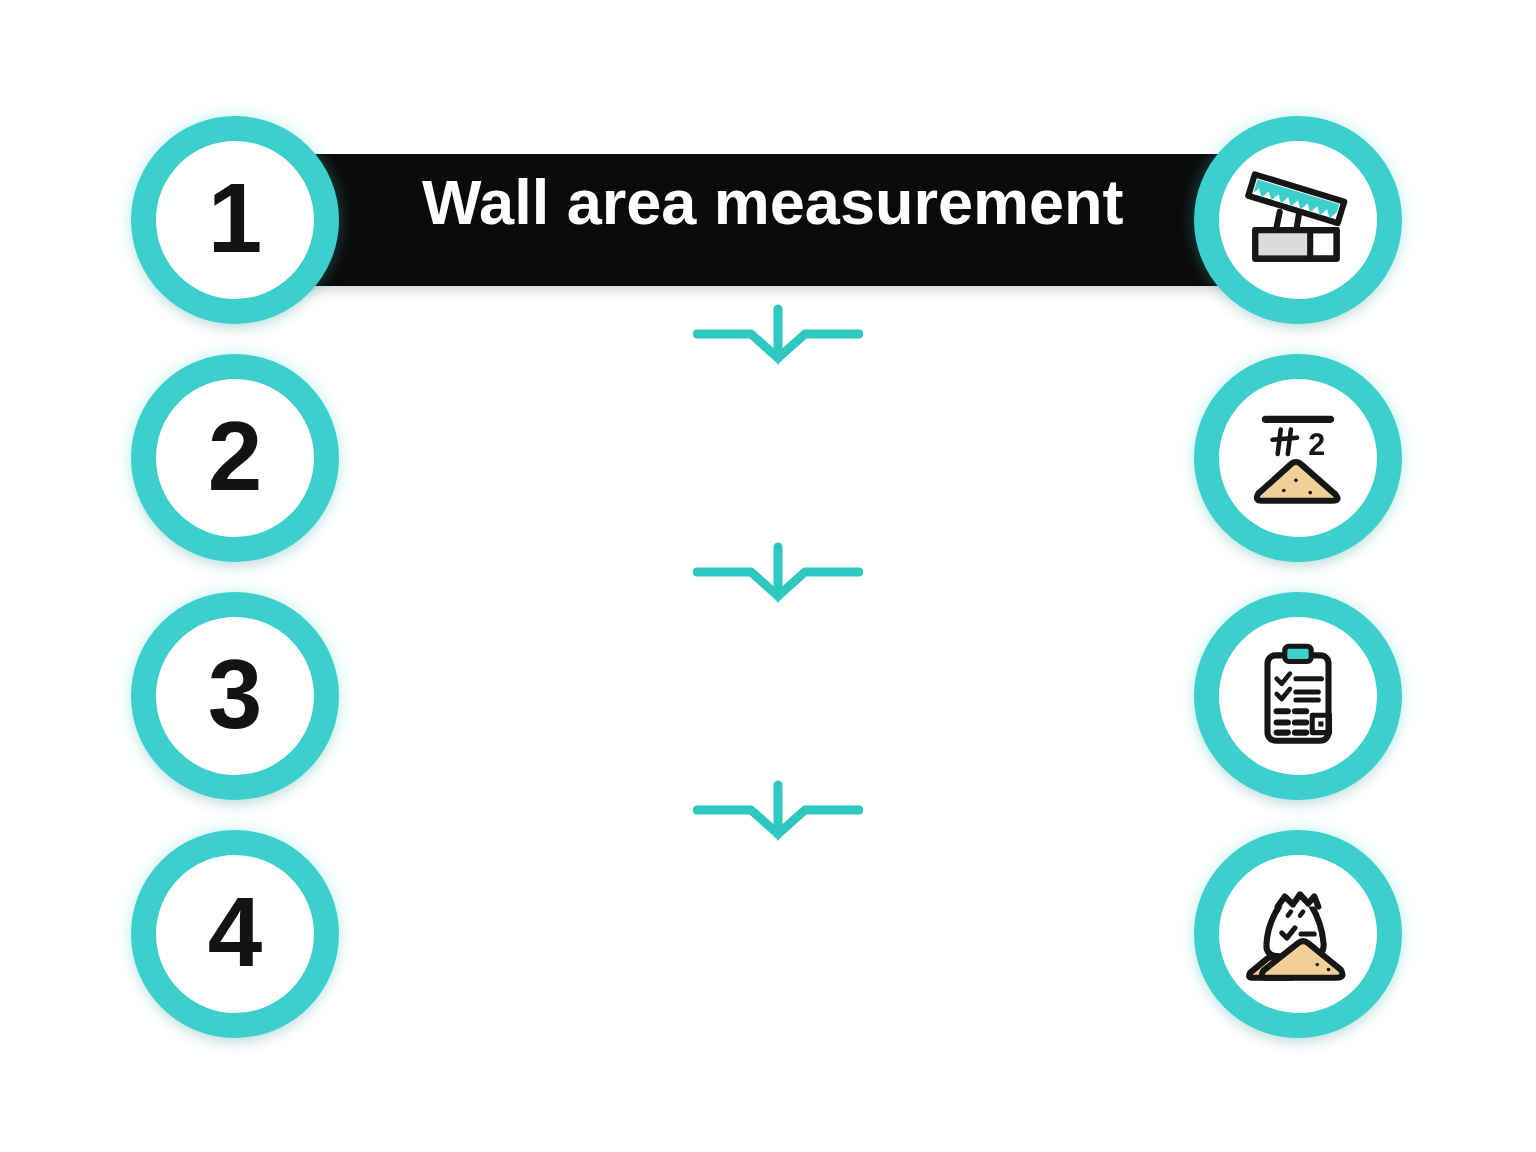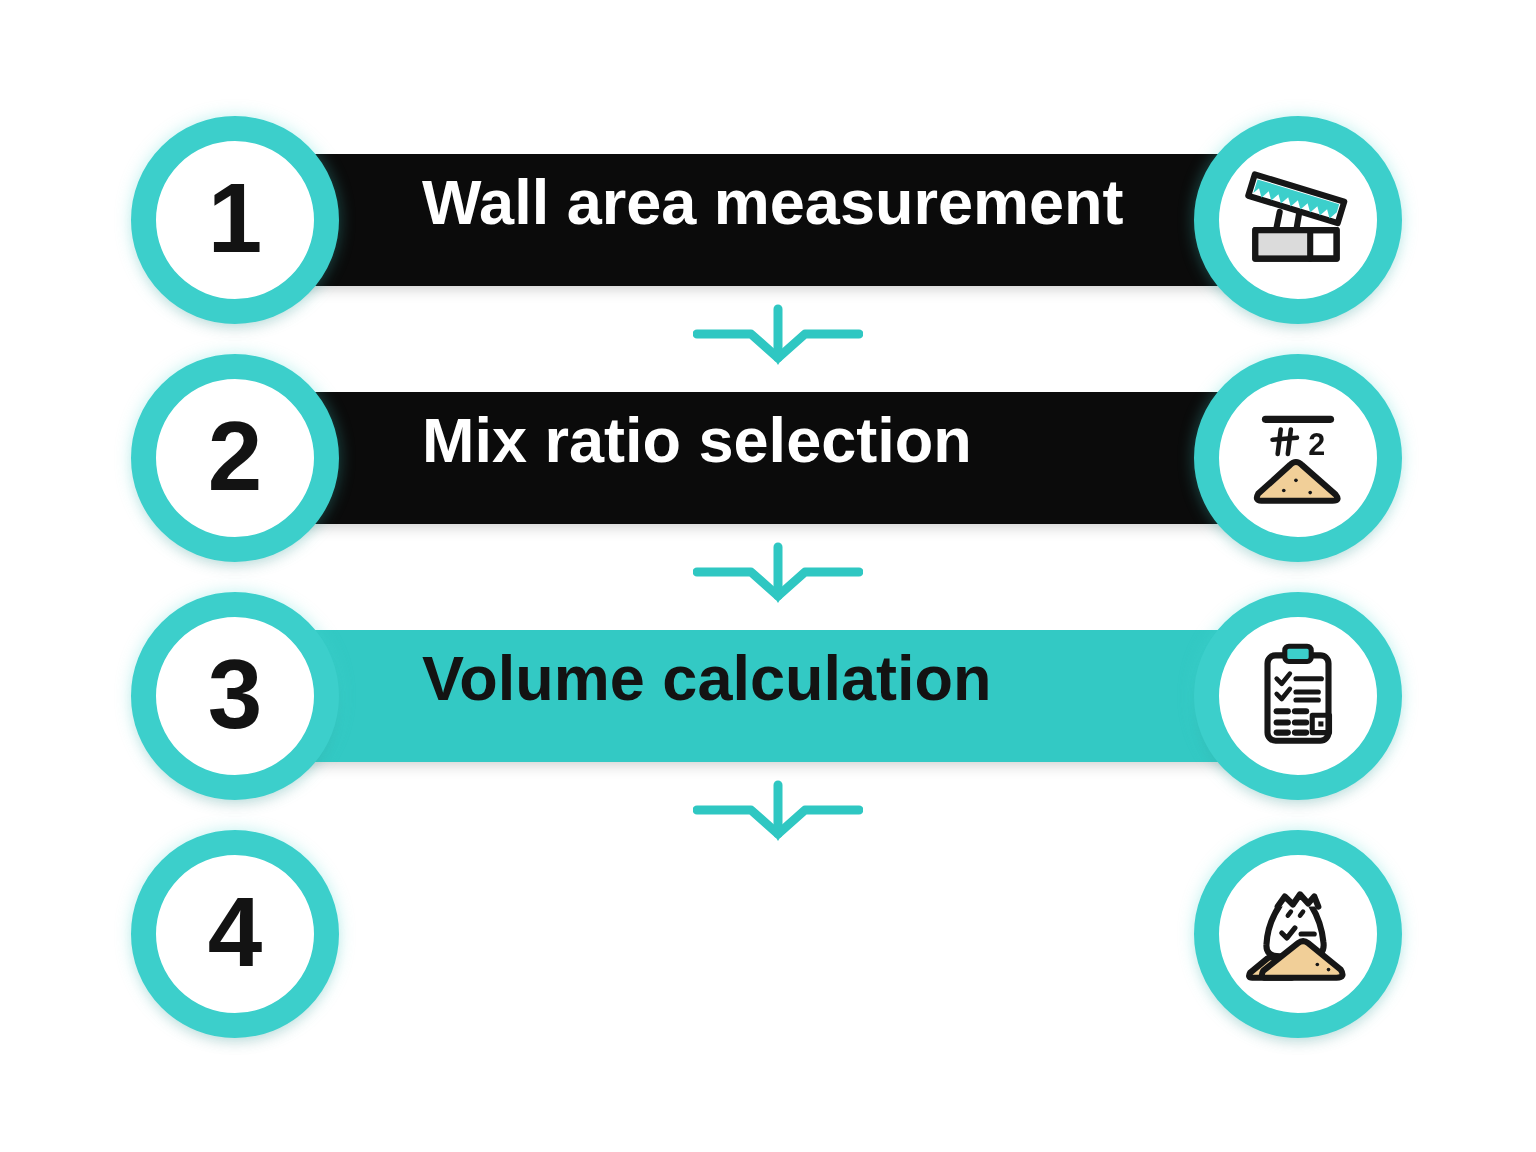--- a/index.html
+++ b/index.html
@@ -94,23 +94,20 @@
   </section>
 
   <svg class="arrow arrow--1" viewBox="0 0 170 64">
     <path d="M4,30 H58 L85,54"></path>
     <path d="M166,30 H112 L85,54"></path>
     <path d="M85,5 V46"></path>
     <polygon points="77,48 93,48 85,61"></polygon>
   </svg>
 
   <section class="row row--2">
-    <div class="bar bar--black">
-      <span class="bar-label bar-label--light">Mix ratio selection</span>
-    </div>
     <div class="badge badge--num">
       <span class="num">2</span>
     </div>
     <div class="badge badge--icon">
       <svg width="122" height="122" viewBox="0 0 120 120">
 
         <path class="st" d="M28,22 H92" style="stroke-width:7"></path>
 
         <g>
           <path class="st-thin" d="M43,32 L40,56"></path>
@@ -128,23 +125,20 @@
   </section>
 
   <svg class="arrow arrow--2" viewBox="0 0 170 64">
     <path d="M4,30 H58 L85,54"></path>
     <path d="M166,30 H112 L85,54"></path>
     <path d="M85,5 V46"></path>
     <polygon points="77,48 93,48 85,61"></polygon>
   </svg>
 
   <section class="row row--3">
-    <div class="bar bar--teal">
-      <span class="bar-label bar-label--dark">Volume calculation</span>
-    </div>
     <div class="badge badge--num">
       <span class="num">3</span>
     </div>
     <div class="badge badge--icon">
       <svg width="122" height="122" viewBox="0 0 120 120">
         <rect class="st fill-white" x="30" y="20" width="60" height="84" rx="8"></rect>
         <rect class="st fill-teal" x="47" y="11" width="26" height="15" rx="4" style="stroke-width:5"></rect>
 
         <path class="st-thin" d="M39,43 L44,48 L52,38"></path>
         <path class="st-thin" d="M58,43 L83,43" style="stroke-width:5"></path>

